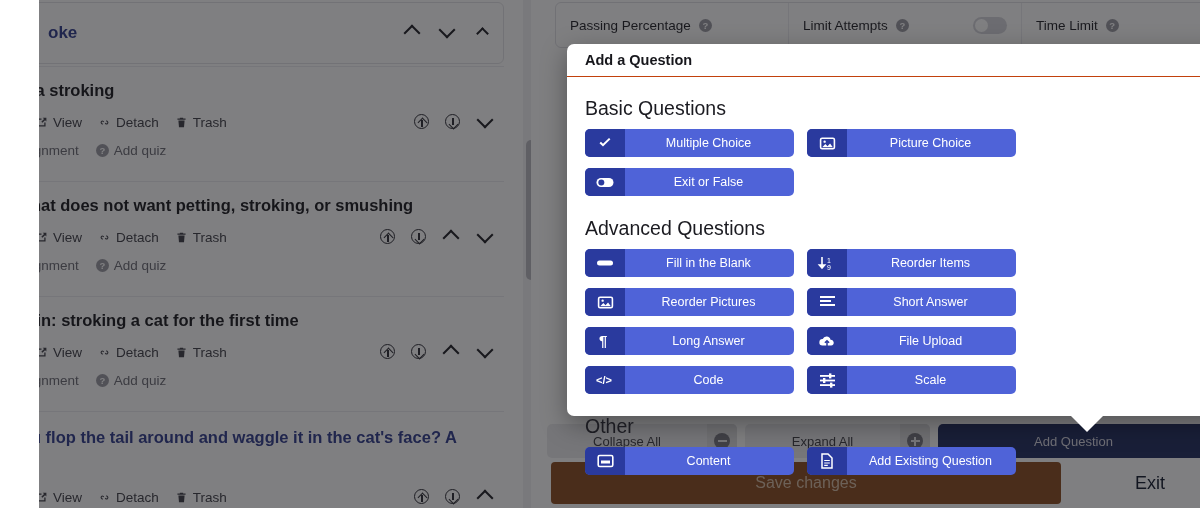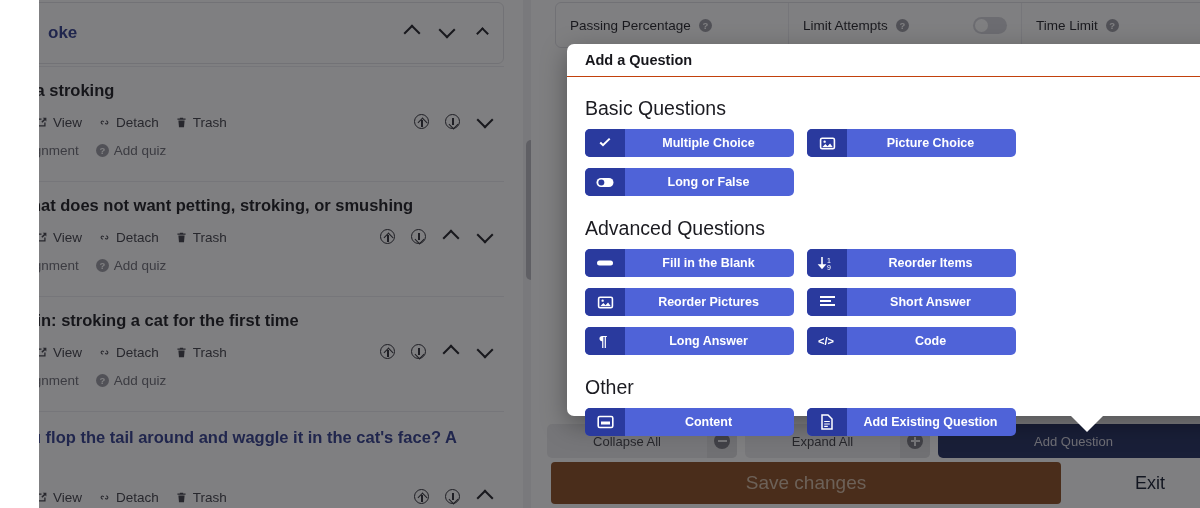--- a/index.html
+++ b/index.html
@@ -100,21 +100,21 @@
   .ba.primary .ic { background: #152049; }
   .pm { width: 16px; height: 16px; border-radius: 50%; background: #76767e; position: relative; }
   .pm::before { content: ""; position: absolute; left: 3.5px; top: 7px; width: 9px; height: 2px; background: #ececed; }
   .pm::after { content: ""; position: absolute; left: 7px; top: 3.5px; width: 2px; height: 9px; background: #ececed; }
   .pm.minus::after { display: none; }
   .ba.primary .pm { background: #c9cad6; }
   .ba.primary .pm::before, .ba.primary .pm::after { background: #152049; }
 
   .save-row { position: absolute; left: 512px; top: 462px; width: 688px; height: 42px; display: flex; }
   .save-btn {
-    width: 510px; background: #8a4a1d; color: #d6bca4; font-size: 19px;
+    width: 510px; background: #8a4a1d; color: #d6bca4; font-size: 16px;
     display: flex; align-items: center; justify-content: center; border-radius: 4px;
   }
   .exit-btn {
     flex: 1; display: flex; align-items: center; justify-content: center;
     font-size: 18px; color: #0f172a; background: #fff;
   }
 
   
   .gutter { position: absolute; left: 470px; top: 0; width: 30px; height: 508px; background: #fff; }
   .gutter-bar { position: absolute; left: 484px; top: 0; width: 16px; height: 508px; background: #f1f1f3; }
@@ -142,21 +142,21 @@
   .btn-grid { display: flex; flex-wrap: wrap; gap: 11px 13px; }
   .qbtn {
     width: 209px; height: 28px; border-radius: 5px; overflow: hidden;
     display: flex; align-items: center; background: #4f63d8;
   }
   .qbtn .ic {
     width: 40px; align-self: stretch; background: #2a3a9e;
     display: flex; align-items: center; justify-content: center;
   }
   .qbtn .lbl {
-    flex: 1; text-align: center; color: #fff; font-size: 12.5px; font-weight: bold; padding-right: 2px;
+    flex: 1; text-align: center; color: #fff; font-size: 12.5px; font-weight: normal; padding-right: 2px;
   }
   .qbtn svg { display: block; }
   .arrow-down {
     position: absolute; left: 503px; top: 371px; width: 0; height: 0;
     border-left: 17px solid transparent; border-right: 17px solid transparent;
     border-top: 17px solid #fff;
   }
 </style>
 </head>
 <body>
@@ -395,21 +395,21 @@
           </span>
           <span class="lbl">Picture Choice</span>
         </div>
         <div class="qbtn">
           <span class="ic">
             <svg width="20" height="16" viewBox="0 0 20 16">
                 <rect x="1.5" y="4" width="17" height="9" rx="4.5" fill="#fff"></rect>
                 <circle cx="6.3" cy="8.5" r="3" fill="#2a3a9e"></circle>
               </svg>
           </span>
-          <span class="lbl">Long or False</span>
+          <span class="lbl">Exit or False</span>
         </div>
       </div>
 
       <div class="sec-head adv">Advanced Questions</div>
       <div class="btn-grid">
         <div class="qbtn">
           <span class="ic">
             <svg width="18" height="10" viewBox="0 0 18 10">
                 <rect x="1" y="2.5" width="16" height="5" rx="2.5" fill="#fff"></rect>
               </svg>
@@ -449,25 +449,47 @@
         <div class="qbtn">
           <span class="ic">
             <svg width="14" height="16" viewBox="0 0 14 16">
                 <text x="1" y="13" font-size="15" font-weight="bold" fill="#fff" font-family="Liberation Sans, sans-serif">¶</text>
               </svg>
           </span>
           <span class="lbl">Long Answer</span>
         </div>
         <div class="qbtn">
           <span class="ic">
+            <svg width="18" height="14" viewBox="0 0 18 14">
+                <path d="M4.4 11.5a3.2 3.2 0 0 1 .3-6.4 4.1 4.1 0 0 1 7.8.6 2.9 2.9 0 0 1 .6 5.8z" fill="#fff"></path>
+                <path d="M9 12.6V7.2M6.9 8.8 9 6.7l2.1 2.1" stroke="#2a3a9e" stroke-width="1.5" fill="none"></path>
+              </svg>
+          </span>
+          <span class="lbl">File Upload</span>
+        </div>
+        <div class="qbtn">
+          <span class="ic">
             <svg width="20" height="14" viewBox="0 0 20 14">
                 <text x="1" y="11" font-size="11" font-weight="bold" fill="#fff" font-family="Liberation Sans, sans-serif">&lt;/&gt;</text>
               </svg>
           </span>
           <span class="lbl">Code</span>
+        </div>
+        <div class="qbtn">
+          <span class="ic">
+            <svg width="17" height="15" viewBox="0 0 17 15">
+                <rect x="1" y="2" width="15" height="1.8" fill="#fff"></rect>
+                <rect x="1" y="6.6" width="15" height="1.8" fill="#fff"></rect>
+                <rect x="1" y="11.2" width="15" height="1.8" fill="#fff"></rect>
+                <rect x="10" y="0.4" width="2.4" height="5" fill="#fff"></rect>
+                <rect x="4" y="5" width="2.4" height="5" fill="#fff"></rect>
+                <rect x="11" y="9.6" width="2.4" height="5" fill="#fff"></rect>
+              </svg>
+          </span>
+          <span class="lbl">Scale</span>
         </div>
       </div>
 
       <div class="sec-head other">Other</div>
       <div class="btn-grid">
         <div class="qbtn">
           <span class="ic">
             <svg width="17" height="14" viewBox="0 0 17 14">
                 <rect x="1.2" y="1.5" width="14.6" height="11" rx="1.6" fill="none" stroke="#fff" stroke-width="1.6"></rect>
                 <rect x="4" y="6.5" width="9" height="3" fill="#fff"></rect>

